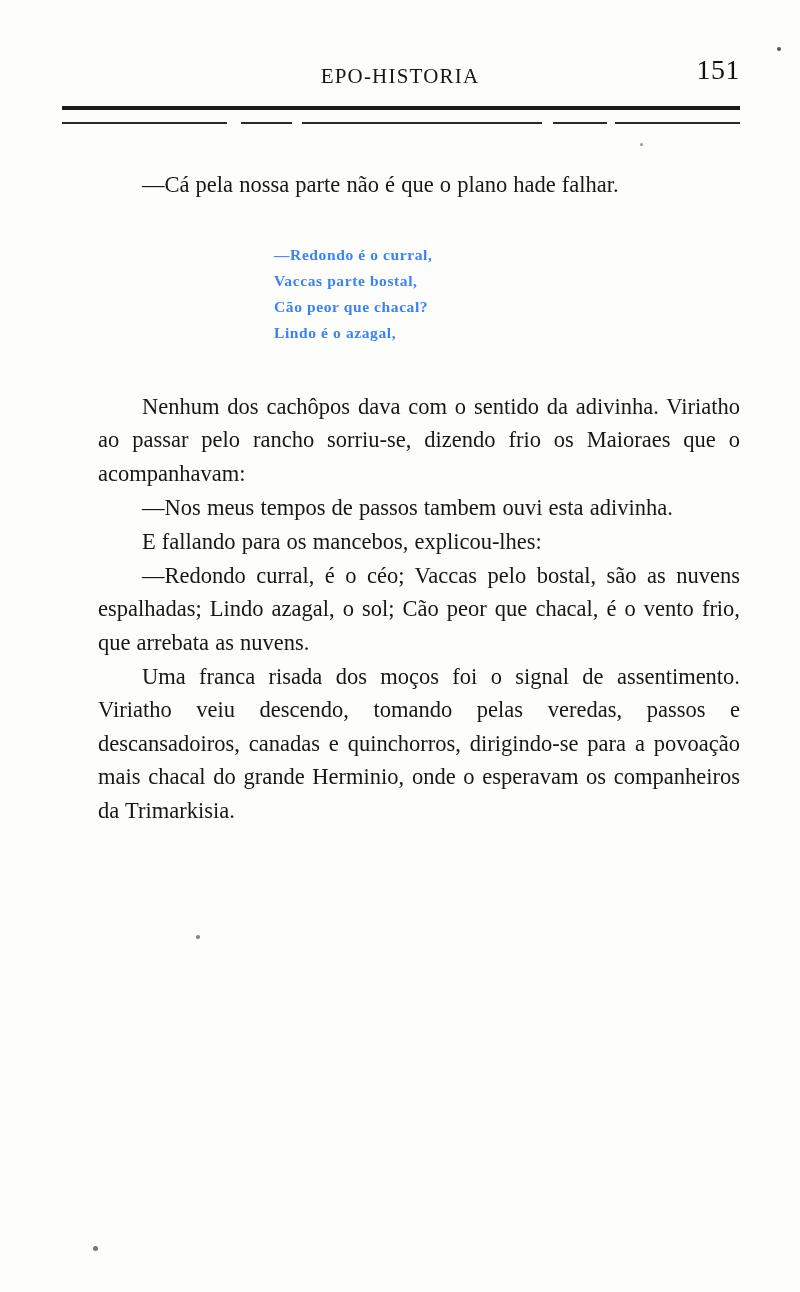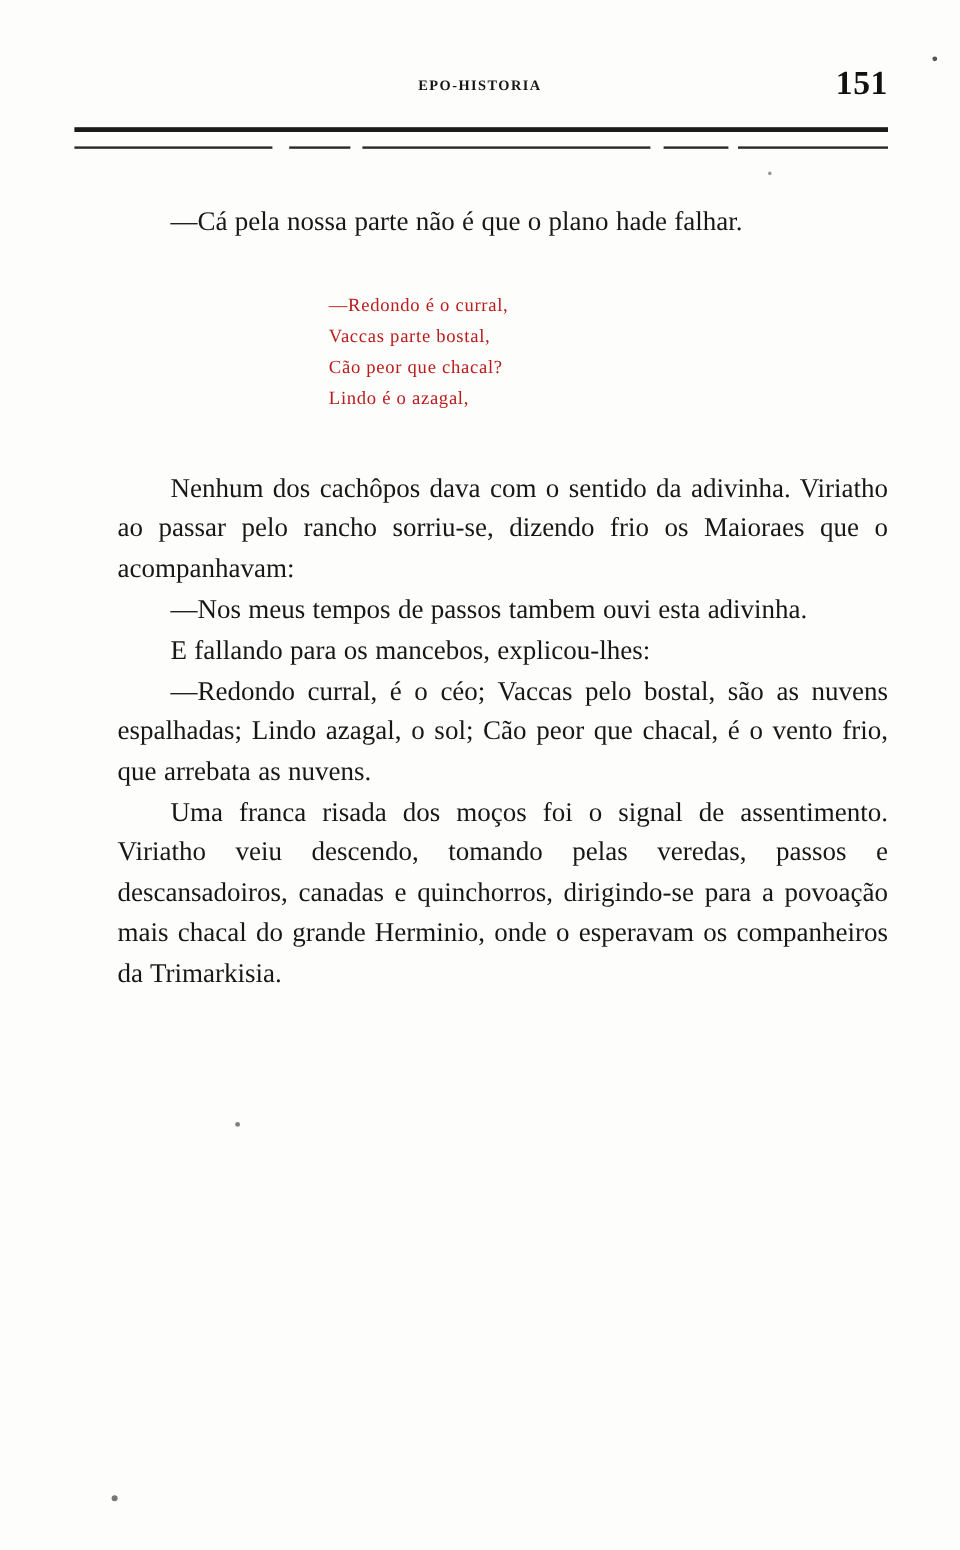--- a/index.html
+++ b/index.html
@@ -24,32 +24,32 @@
     left: 60px;
     right: 60px;
     top: 58px;
     height: 34px;
   }
   .header-title {
     position: absolute;
     left: 50%;
     transform: translateX(-50%);
     top: 6px;
-    font-size: 12px;
+    font-size: 21px;
     letter-spacing: 1.2px;
-    font-weight: 700;
+    font-weight: 400;
     color: #161616;
     white-space: nowrap;
   }
   .page-number {
     position: absolute;
     right: 0px;
     top: -4px;
     font-size: 28px;
-    font-weight: 700;
+    font-weight: 400;
     color: #111;
     letter-spacing: 0.5px;
   }
 
   
   .rule-wrap {
     position: absolute;
     left: 62px;
     right: 60px;
     top: 106px;
@@ -101,22 +101,22 @@
     margin-left: 36px;
   }
 
   
   .verse {
     margin: 40px 0 44px 0;
     padding-left: 212px;
     font-size: 15.5px;
     line-height: 26px;
     letter-spacing: 0.6px;
-    font-weight: 400;
-    color: #b91c1c;
+    font-weight: 700;
+    color: #3b82f6;
   }
   .verse div {
     white-space: nowrap;
   }
 
   
   .speck {
     position: absolute;
     background: #555;
     border-radius: 50%;

